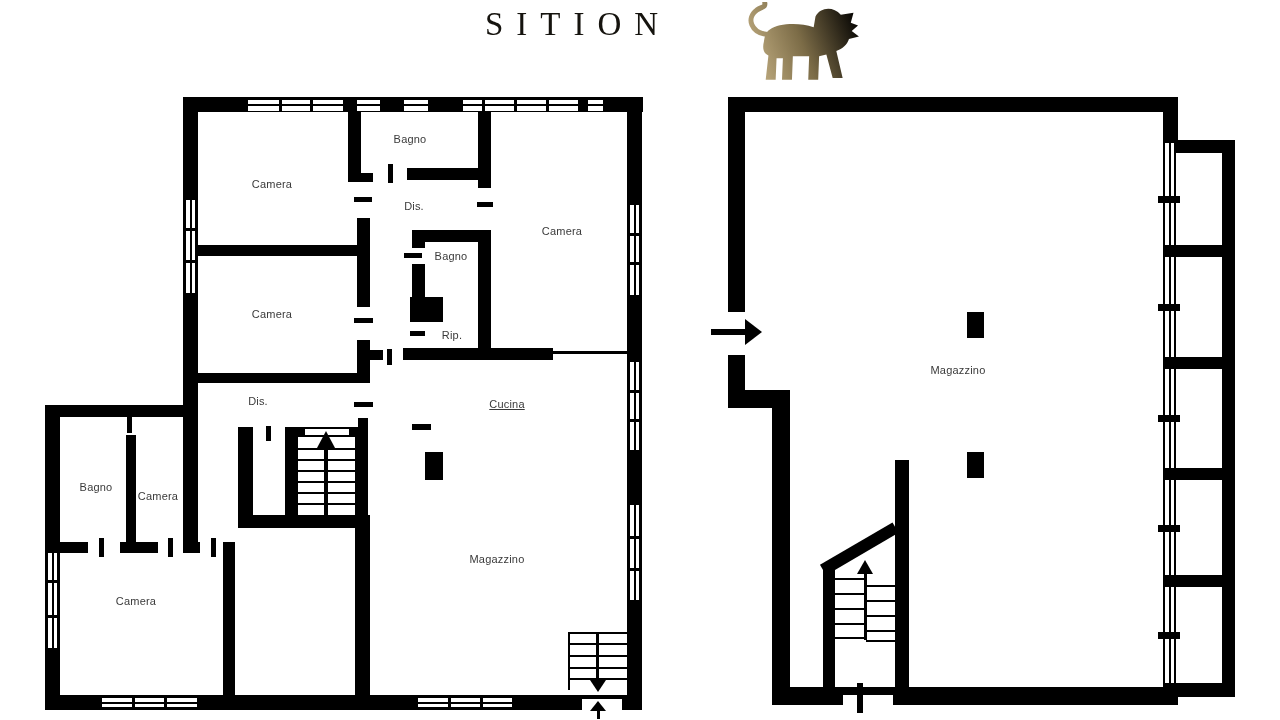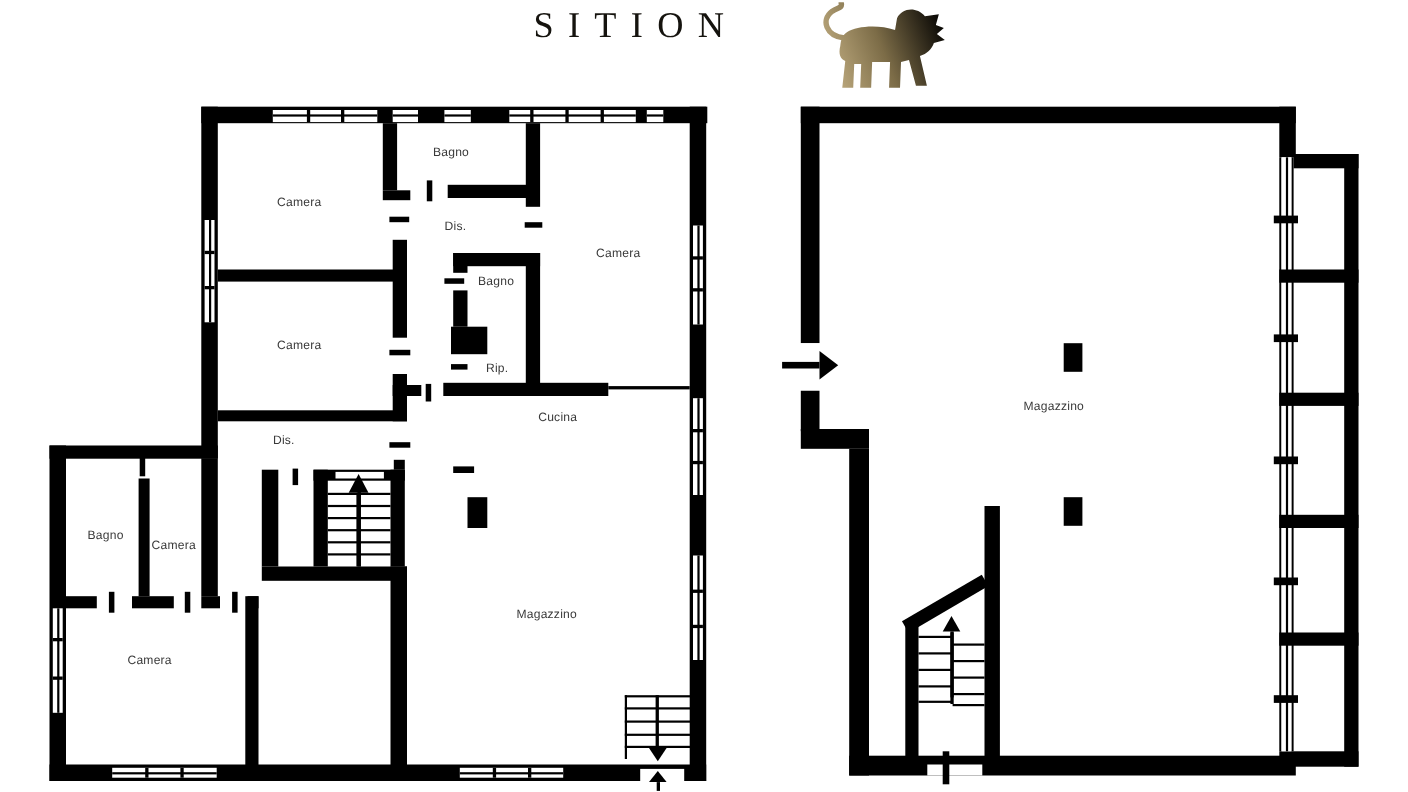--- a/index.html
+++ b/index.html
@@ -154,21 +154,21 @@
       <div class="tri" style="left: 590px; top: 680px; border-left: 8px solid transparent; border-right: 8px solid transparent; border-top: 12px solid rgb(0, 0, 0);"></div>
       <div class="tri" style="left: 590px; top: 701px; border-left: 8px solid transparent; border-right: 8px solid transparent; border-bottom: 10px solid rgb(0, 0, 0);"></div>
       <div class="lbl" style="left: 272px; top: 184px;">Camera</div>
       <div class="lbl" style="left: 410px; top: 139px;">Bagno</div>
       <div class="lbl" style="left: 414px; top: 206px;">Dis.</div>
       <div class="lbl" style="left: 562px; top: 231px;">Camera</div>
       <div class="lbl" style="left: 451px; top: 256px;">Bagno</div>
       <div class="lbl" style="left: 272px; top: 314px;">Camera</div>
       <div class="lbl" style="left: 452px; top: 335px;">Rip.</div>
       <div class="lbl" style="left: 258px; top: 401px;">Dis.</div>
-      <div class="lbl" style="left: 507px; top: 380px;">Cucina</div>
+      <div class="lbl" style="left: 507px; top: 404px; text-decoration: underline;">Cucina</div>
       <div class="lbl" style="left: 497px; top: 559px;">Magazzino</div>
       <div class="lbl" style="left: 96px; top: 487px;">Bagno</div>
       <div class="lbl" style="left: 158px; top: 496px;">Camera</div>
       <div class="lbl" style="left: 136px; top: 601px;">Camera</div>
     </div>
   <div class="group" id="plan-right">
       <div class="r b" style="left: 728px; top: 97px; width: 450px; height: 15px;"></div>
       <div class="r b" style="left: 728px; top: 97px; width: 17px; height: 215px;"></div>
       <div class="r b" style="left: 728px; top: 355px; width: 17px; height: 37px;"></div>
       <div class="r b" style="left: 728px; top: 390px; width: 62px; height: 18px;"></div>

